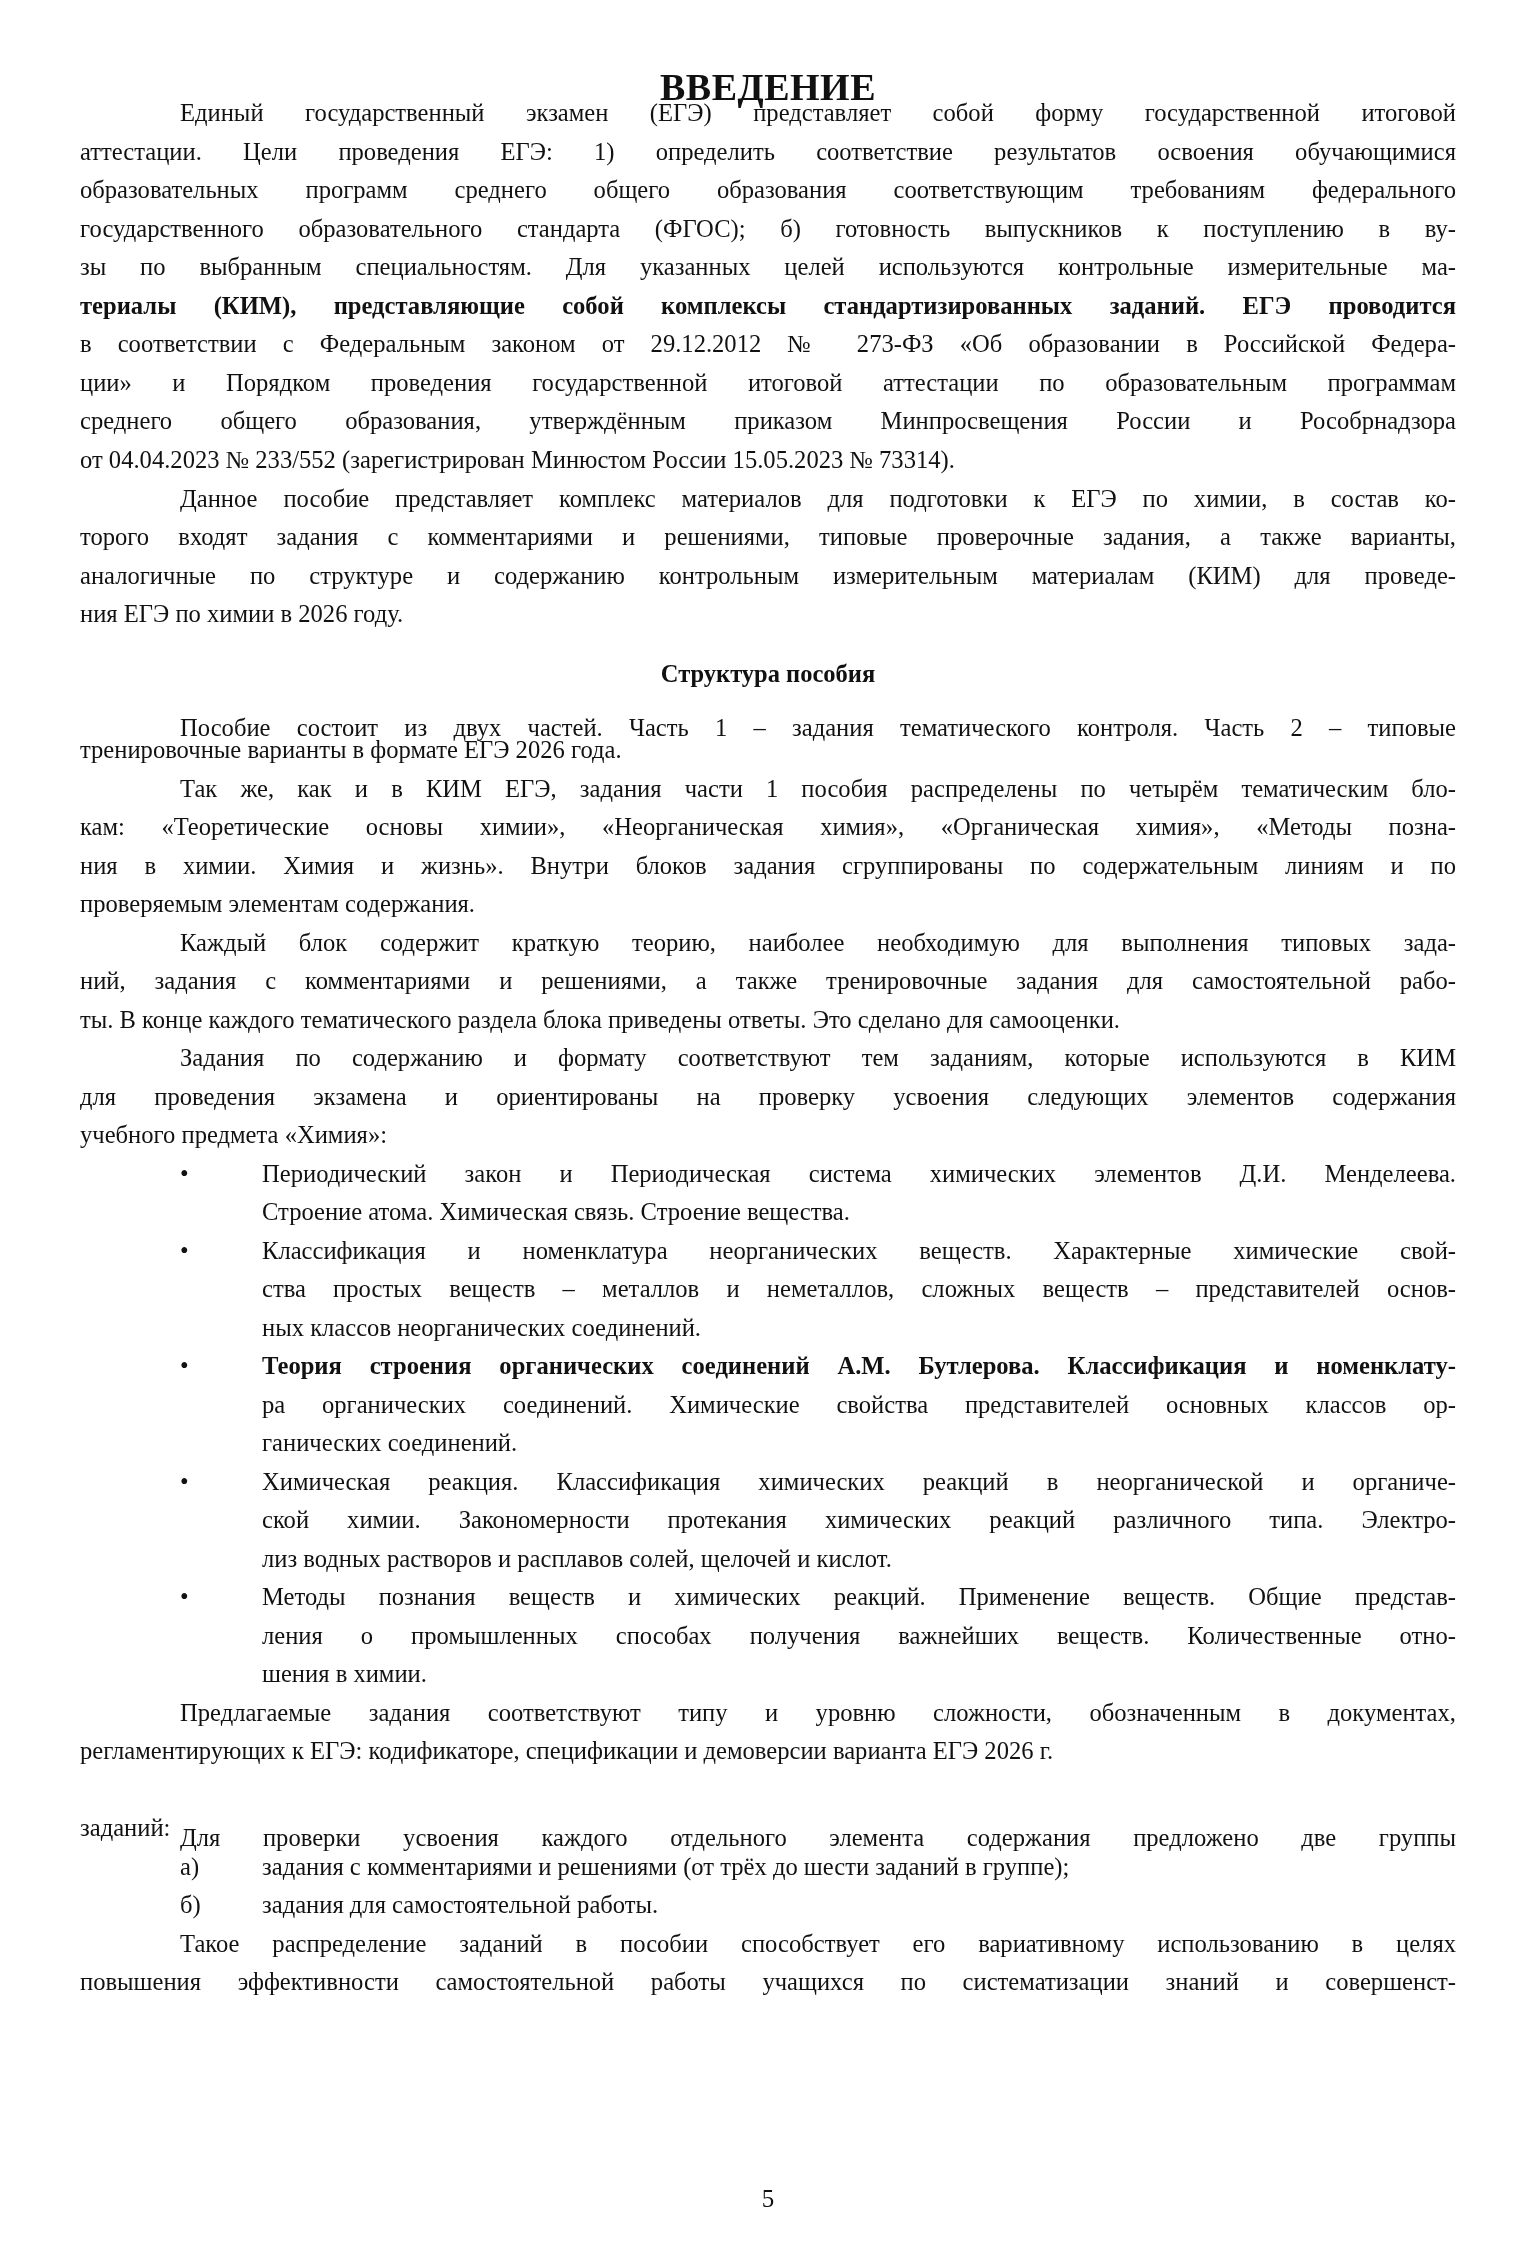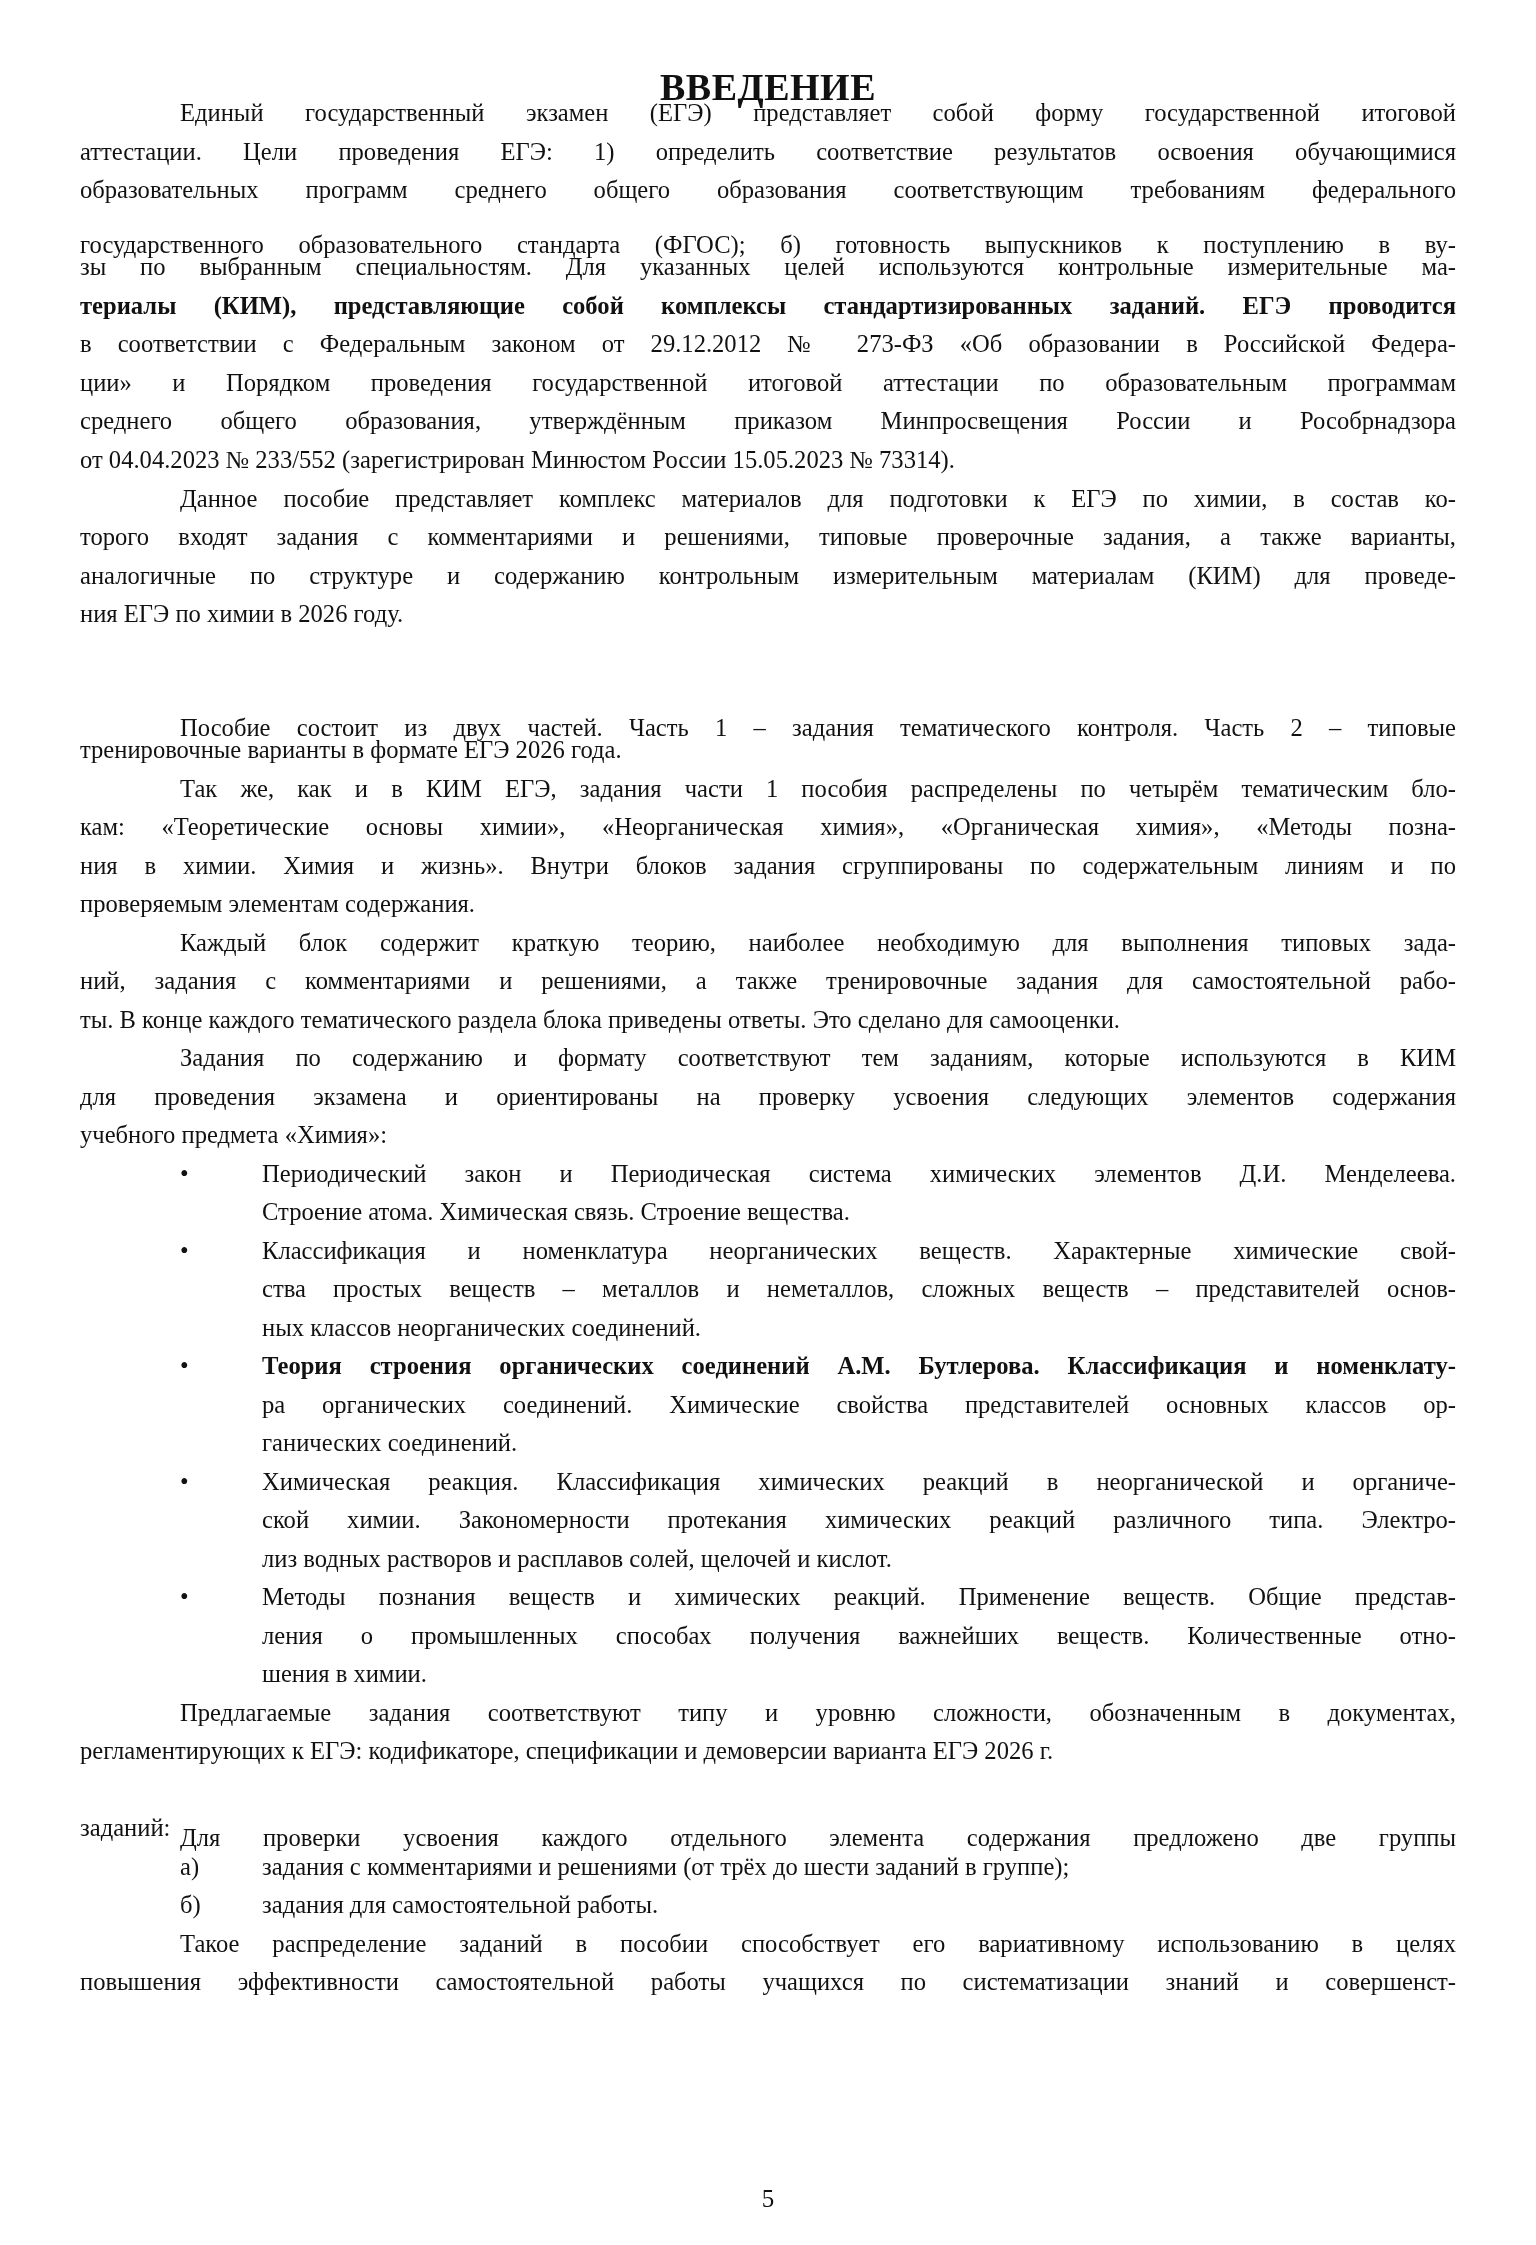--- a/index.html
+++ b/index.html
@@ -24,36 +24,37 @@
 <body>
 
 <div class="page">
 
   <div class="title">ВВЕДЕНИЕ</div>
 
   <div>
     <div class="ln ind" style="top: 91px; white-space: normal;">Единый государственный экзамен (ЕГЭ) представляет собой форму государственной итоговой</div>
     <div class="ln full" style="top: 130px; white-space: normal;">аттестации. Цели проведения ЕГЭ: 1) определить соответствие результатов освоения обучающимися</div>
     <div class="ln full" style="top: 168px; white-space: normal;">образовательных программ среднего общего образования соответствующим требованиям федерального</div>
-    <div class="ln full" style="top: 207px; white-space: normal; margin-top: 16px;">государственного образовательного стандарта (ФГОС); б) готовность выпускников к поступлению в ву-</div>
+    <div class="ln full" style="top: 207px; white-space: normal;">государственного образовательного стандарта (ФГОС); б) готовность выпускников к поступлению в ву-</div>
     <div class="ln full" style="top: 245px; white-space: normal;">зы по выбранным специальностям. Для указанных целей используются контрольные измерительные ма-</div>
     <div class="ln full" style="top: 284px; white-space: normal; font-weight: bold;">териалы (КИМ), представляющие собой комплексы стандартизированных заданий. ЕГЭ проводится</div>
     <div class="ln full" style="top: 322px; white-space: normal;">в соответствии с Федеральным законом от 29.12.2012 № 273-ФЗ «Об образовании в Российской Федера-</div>
     <div class="ln full" style="top: 361px; white-space: normal;">ции» и Порядком проведения государственной итоговой аттестации по образовательным программам</div>
     <div class="ln full" style="top: 399px; white-space: normal;">среднего общего образования, утверждённым приказом Минпросвещения России и Рособрнадзора</div>
     <div class="ln full last" style="top:438px">от 04.04.2023 № 233/552 (зарегистрирован Минюстом России 15.05.2023 № 73314).</div>
   </div>
 
   <div>
     <div class="ln ind" style="top: 477px; white-space: normal;">Данное пособие представляет комплекс материалов для подготовки к ЕГЭ по химии, в состав ко-</div>
     <div class="ln full" style="top: 515px; white-space: normal;">торого входят задания с комментариями и решениями, типовые проверочные задания, а также варианты,</div>
     <div class="ln full" style="top: 554px; white-space: normal;">аналогичные по структуре и содержанию контрольным измерительным материалам (КИМ) для проведе-</div>
     <div class="ln full last" style="top:592px">ния ЕГЭ по химии в 2026 году.</div>
   </div>
 
+  <div class="subhead" style="top:652px">Структура пособия</div>
 
   <div>
     <div class="ln ind" style="top: 690px; white-space: normal; margin-top: 16px;">Пособие состоит из двух частей. Часть 1 – задания тематического контроля. Часть 2 – типовые</div>
     <div class="ln full last" style="top:728px">тренировочные варианты в формате ЕГЭ 2026 года.</div>
   </div>
 
   <div>
     <div class="ln ind" style="top: 767px; white-space: normal;">Так же, как и в КИМ ЕГЭ, задания части 1 пособия распределены по четырём тематическим бло-</div>
     <div class="ln full" style="top: 805px; white-space: normal;">кам: «Теоретические основы химии», «Неорганическая химия», «Органическая химия», «Методы позна-</div>
     <div class="ln full" style="top: 844px; white-space: normal;">ния в химии. Химия и жизнь». Внутри блоков задания сгруппированы по содержательным линиям и по</div>

